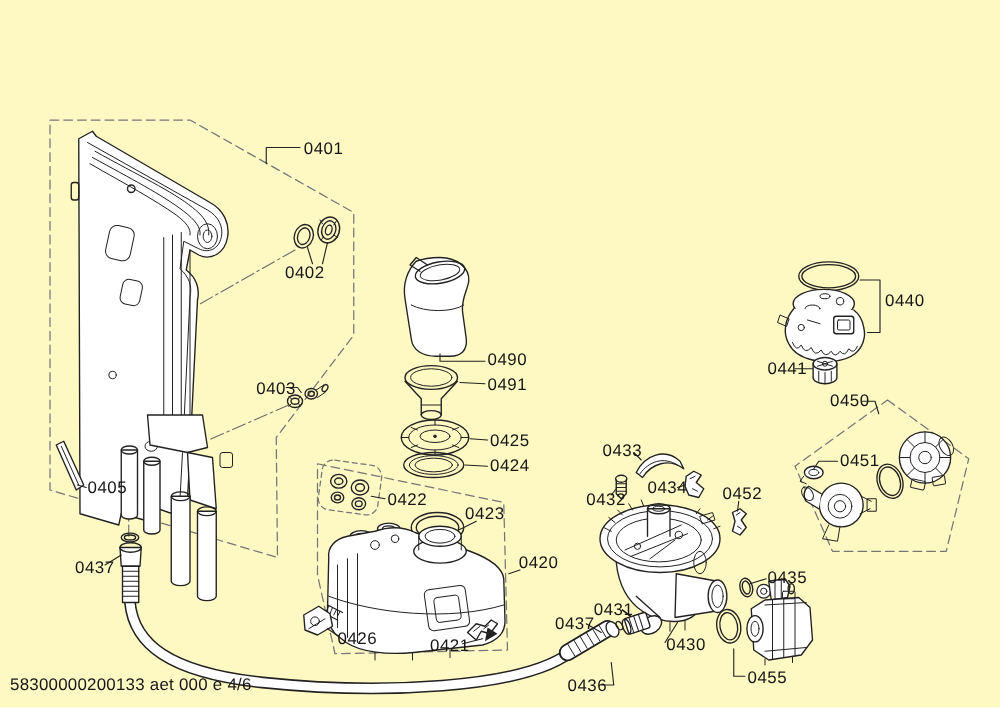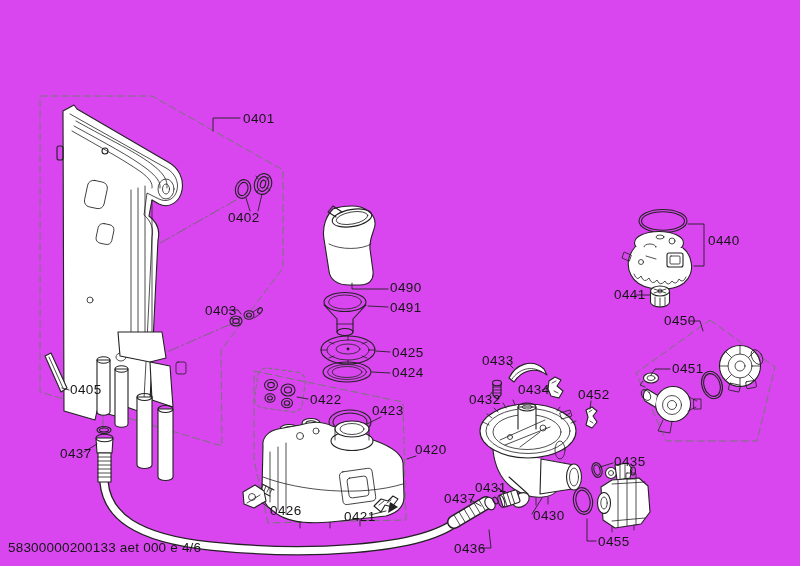--- a/index.html
+++ b/index.html
@@ -1,16 +1,16 @@
 <!DOCTYPE html>
 <html><head>
 <meta charset="utf-8">
 <style>
   html,body{margin:0;padding:0;background:#fff;}
-  #stage{position:relative;width:800px;height:566px;background:#d946ef;overflow:hidden;
+  #stage{position:relative;width:800px;height:566px;background:#fef9c3;overflow:hidden;
          font-family:"Liberation Sans",sans-serif;}
   svg{position:absolute;left:0;top:0;}
   
   #art path,#art ellipse,#art circle,#art rect,#art line,#art polyline,#art polygon{
       fill:none;stroke:#222;stroke-width:1.1;stroke-linecap:round;stroke-linejoin:round;}
   #art .dash{stroke:#767676;stroke-width:1;stroke-dasharray:7 4;fill:none;}
   #art .dash2{stroke:#767676;stroke-width:1;stroke-dasharray:4 3;fill:none;}
   #art .chain{stroke:#6b6b6b;stroke-width:0.9;stroke-dasharray:11 3 2 3;}
   #art .ld{stroke:#222;stroke-width:0.9;fill:none;}
   #art .fw{fill:#fff;}

